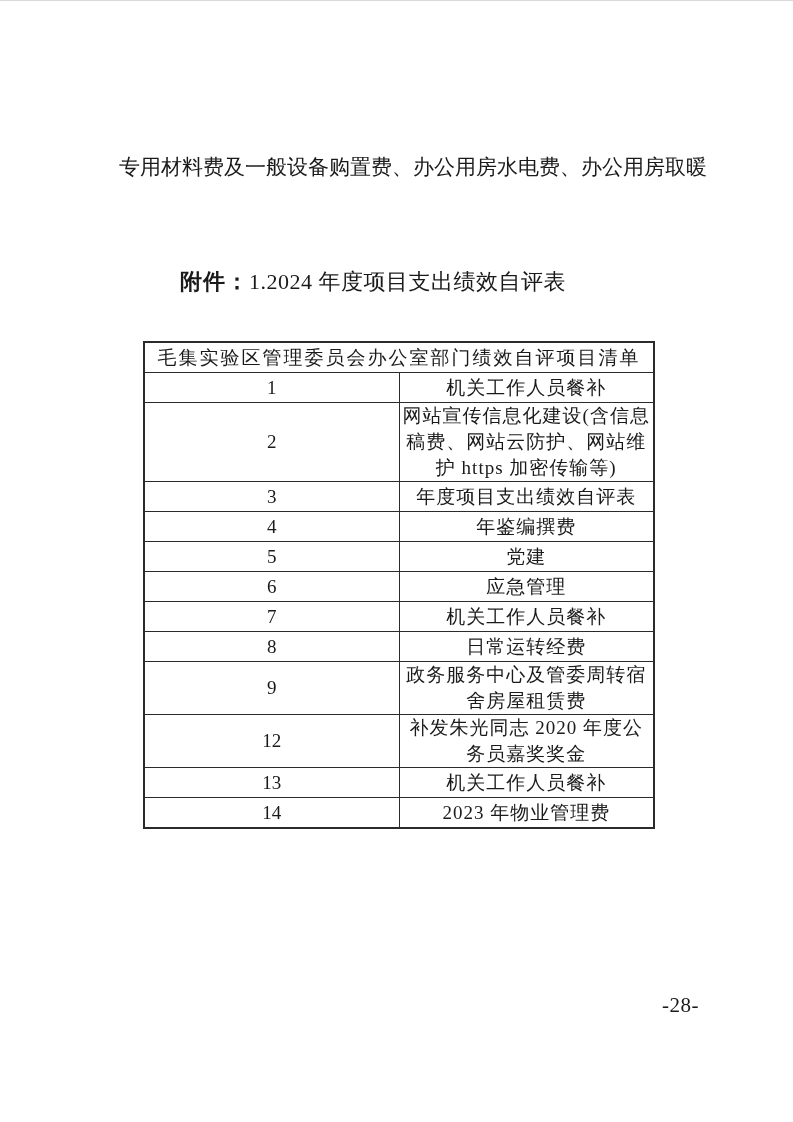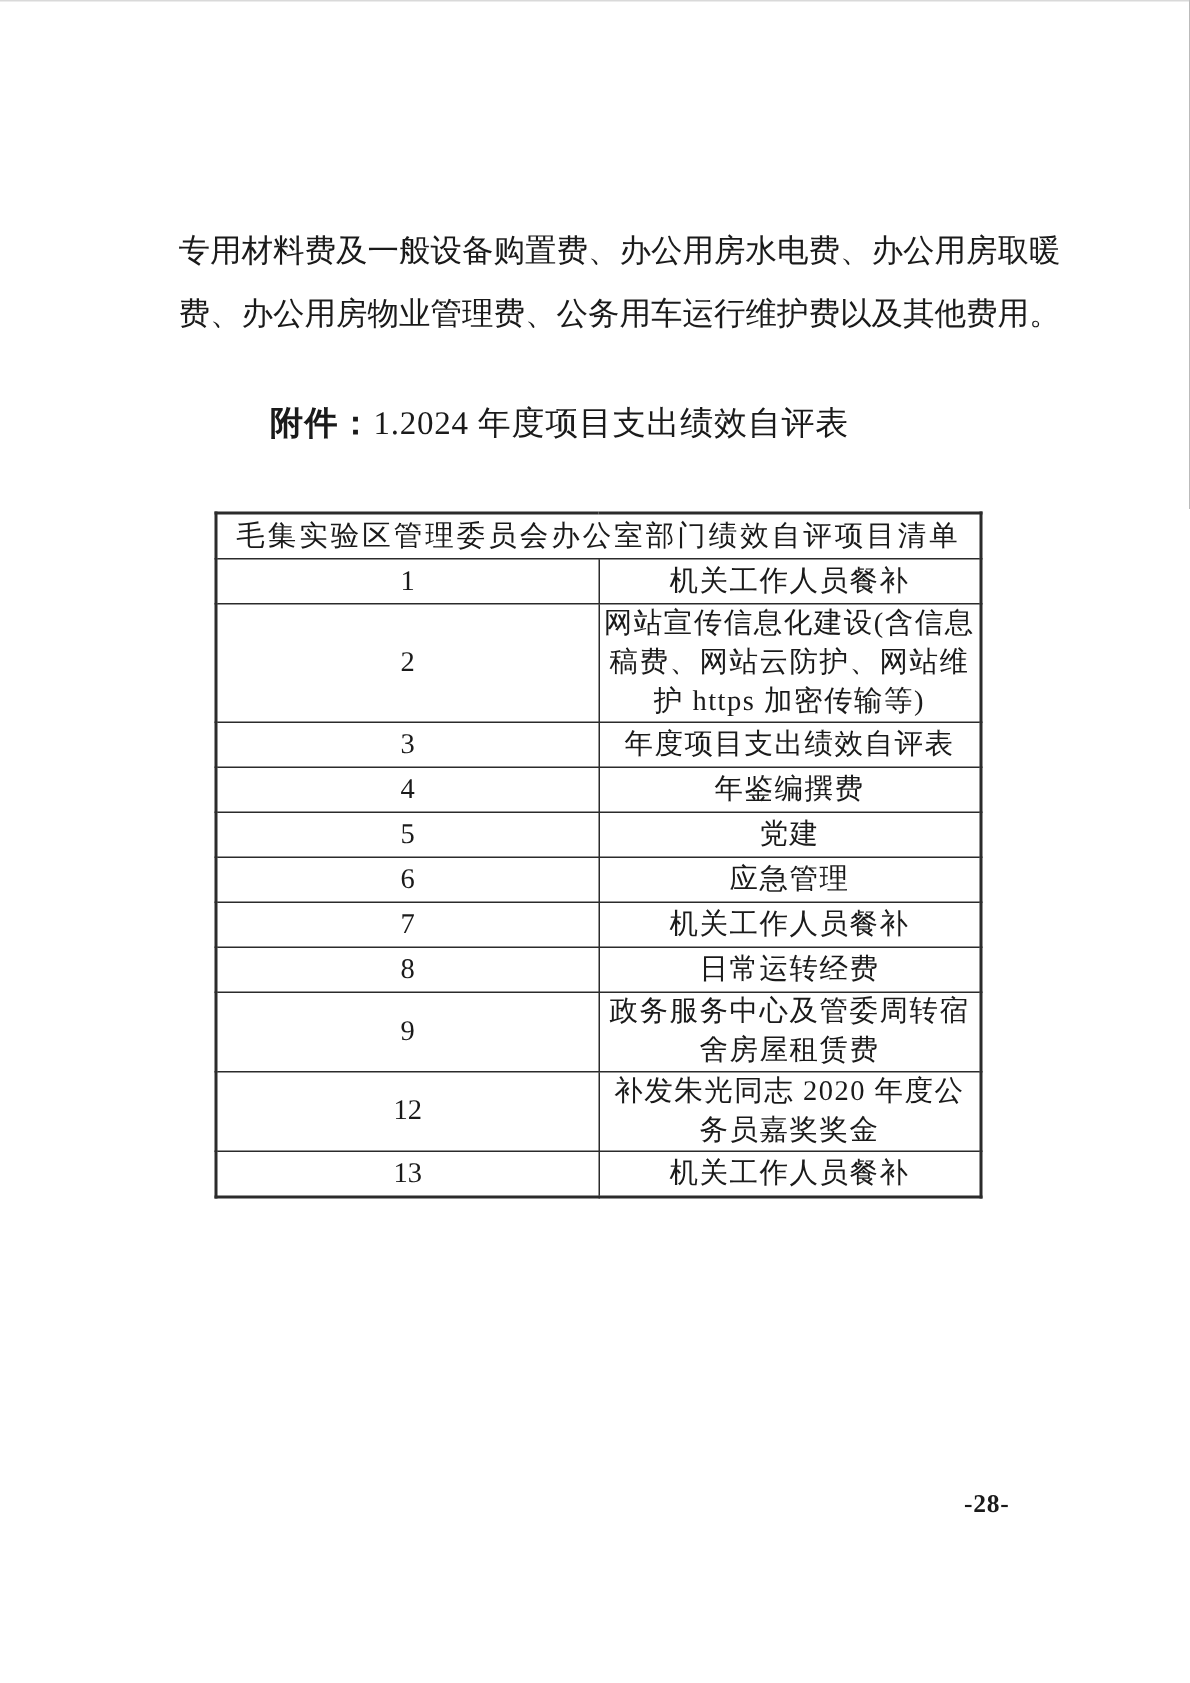--- a/index.html
+++ b/index.html
@@ -80,35 +80,33 @@
   .project-table .col-num {
     width: 70px;
     font-size: 19px;
   }
   .project-table .col-name {
     letter-spacing: 1px;
   }
   .page-number {
     position: absolute;
     top: 993px;
-    right: 120px;
-    font-size: 17px;
+    right: 94px;
+    font-size: 21px;
     letter-spacing: 0.5px;
-    font-weight: bold;
   }
 </style>
 </head>
 <body>
 
 <div class="page">
   <div class="scan-edge"></div>
 
   <div class="paragraph">
     <div class="para-line">专用材料费及一般设备购置费、办公用房水电费、办公用房取暖</div>
-    <div class="para-line">费、办公用房物业管理费、公务用车运行维护费以及其他费用。</div>
   </div>
 
   <div class="attachment"><span class="att-prefix">附件：</span><span>1.2024 年度项目支出绩效自评表</span></div>
 
   <table class="project-table">
     <thead>
       <tr>
         <th colspan="2">毛集实验区管理委员会办公室部门绩效自评项目清单</th>
       </tr>
     </thead>
@@ -163,18 +161,22 @@
   <tr>
     <td class="col-num">12</td>
     <td class="col-name">补发朱光同志 2020 年度公务员嘉奖奖金</td>
   </tr>
 
   <tr>
     <td class="col-num">13</td>
     <td class="col-name">机关工作人员餐补</td>
   </tr>
 
+  <tr>
+    <td class="col-num">14</td>
+    <td class="col-name">2023 年物业管理费</td>
+  </tr>
 
 </tbody>
   </table>
 
   <div class="page-number">-28-</div>
 </div>
 
 </body></html>

